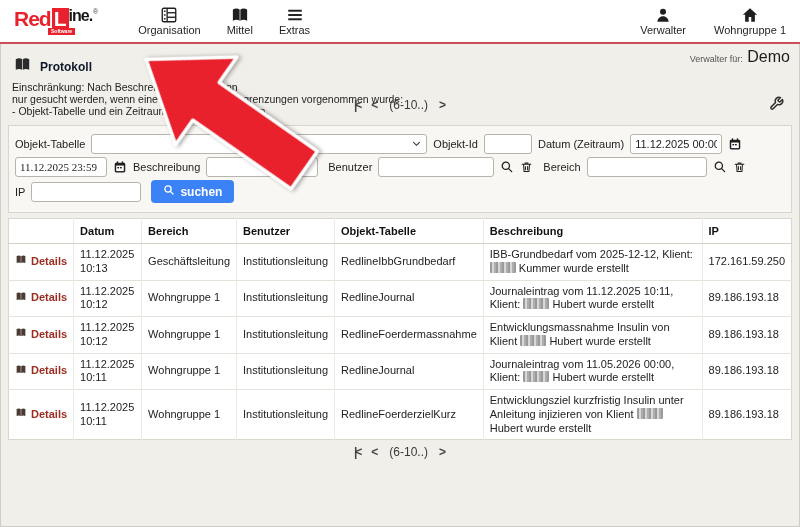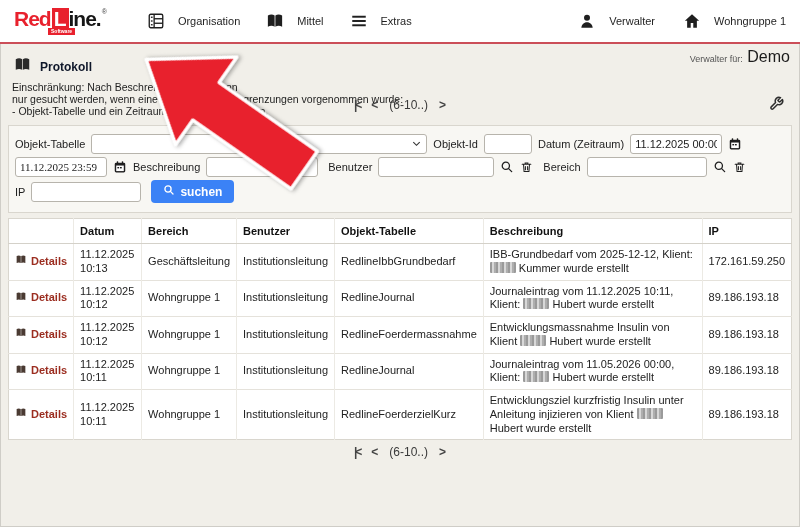--- a/index.html
+++ b/index.html
@@ -6,25 +6,25 @@
   html,body { width:800px; height:527px; overflow:hidden; }
   body { font-family:"Liberation Sans", sans-serif; background:#f1efe9; color:#222; }
   .app { position:relative; width:800px; height:527px; box-shadow:inset 0 0 0 1px #cfcdc7; }
 
   
   .topbar { height:42px; background:#fff; display:flex; align-items:center; padding:0 14px; }
   .brand { line-height:1; margin-right:24px; cursor:pointer; }
   .brand-line { display:flex; align-items:flex-start; }
   .b-red { color:#e8212d; font-weight:800; font-size:21px; letter-spacing:-1px; }
   .b-box { background:#e8212d; color:#fff; font-weight:800; font-size:21px; padding:0 2px; margin-left:1px; }
-  .b-dark { color:#161616; font-weight:800; font-size:21px; letter-spacing:-1px; }
+  .b-dark { color:#161616; font-weight:800; font-size:16px; letter-spacing:-1px; }
   .b-reg { font-size:7px; color:#444; margin-left:1px; }
   .b-sub { display:block; width:max-content; background:#e8212d; color:#fff; font-size:5px; font-weight:bold; padding:1px 3px; margin:-1px 0 0 34px; }
   .main-nav { display:flex; gap:26px; margin-left:16px; }
-  .nav-item { display:flex; flex-direction:row; align-items:center; gap:13px; font-size:11px; color:#1f1f1f; cursor:pointer;text-align:center; }
+  .nav-item { display:flex; flex-direction:column; align-items:center; gap:0; font-size:11px; color:#1f1f1f; cursor:pointer;text-align:center; }
   .nav-item svg { display:block; }
   .nav-right { margin-left:auto; display:flex; gap:28px; }
   .red-divider { height:2px; background:#cb4e58; }
 
   
   .content { position:relative; padding:0 8px; }
   .licensed { position:absolute; top:4px; right:10px; font-size:9px; color:#555; }
   .licensed b { font-size:16px; color:#1c1c1c; font-weight:normal; margin-left:2px; }
 
   .title-row { display:flex; align-items:center; gap:7px; padding-top:12px; margin-left:4px; }

